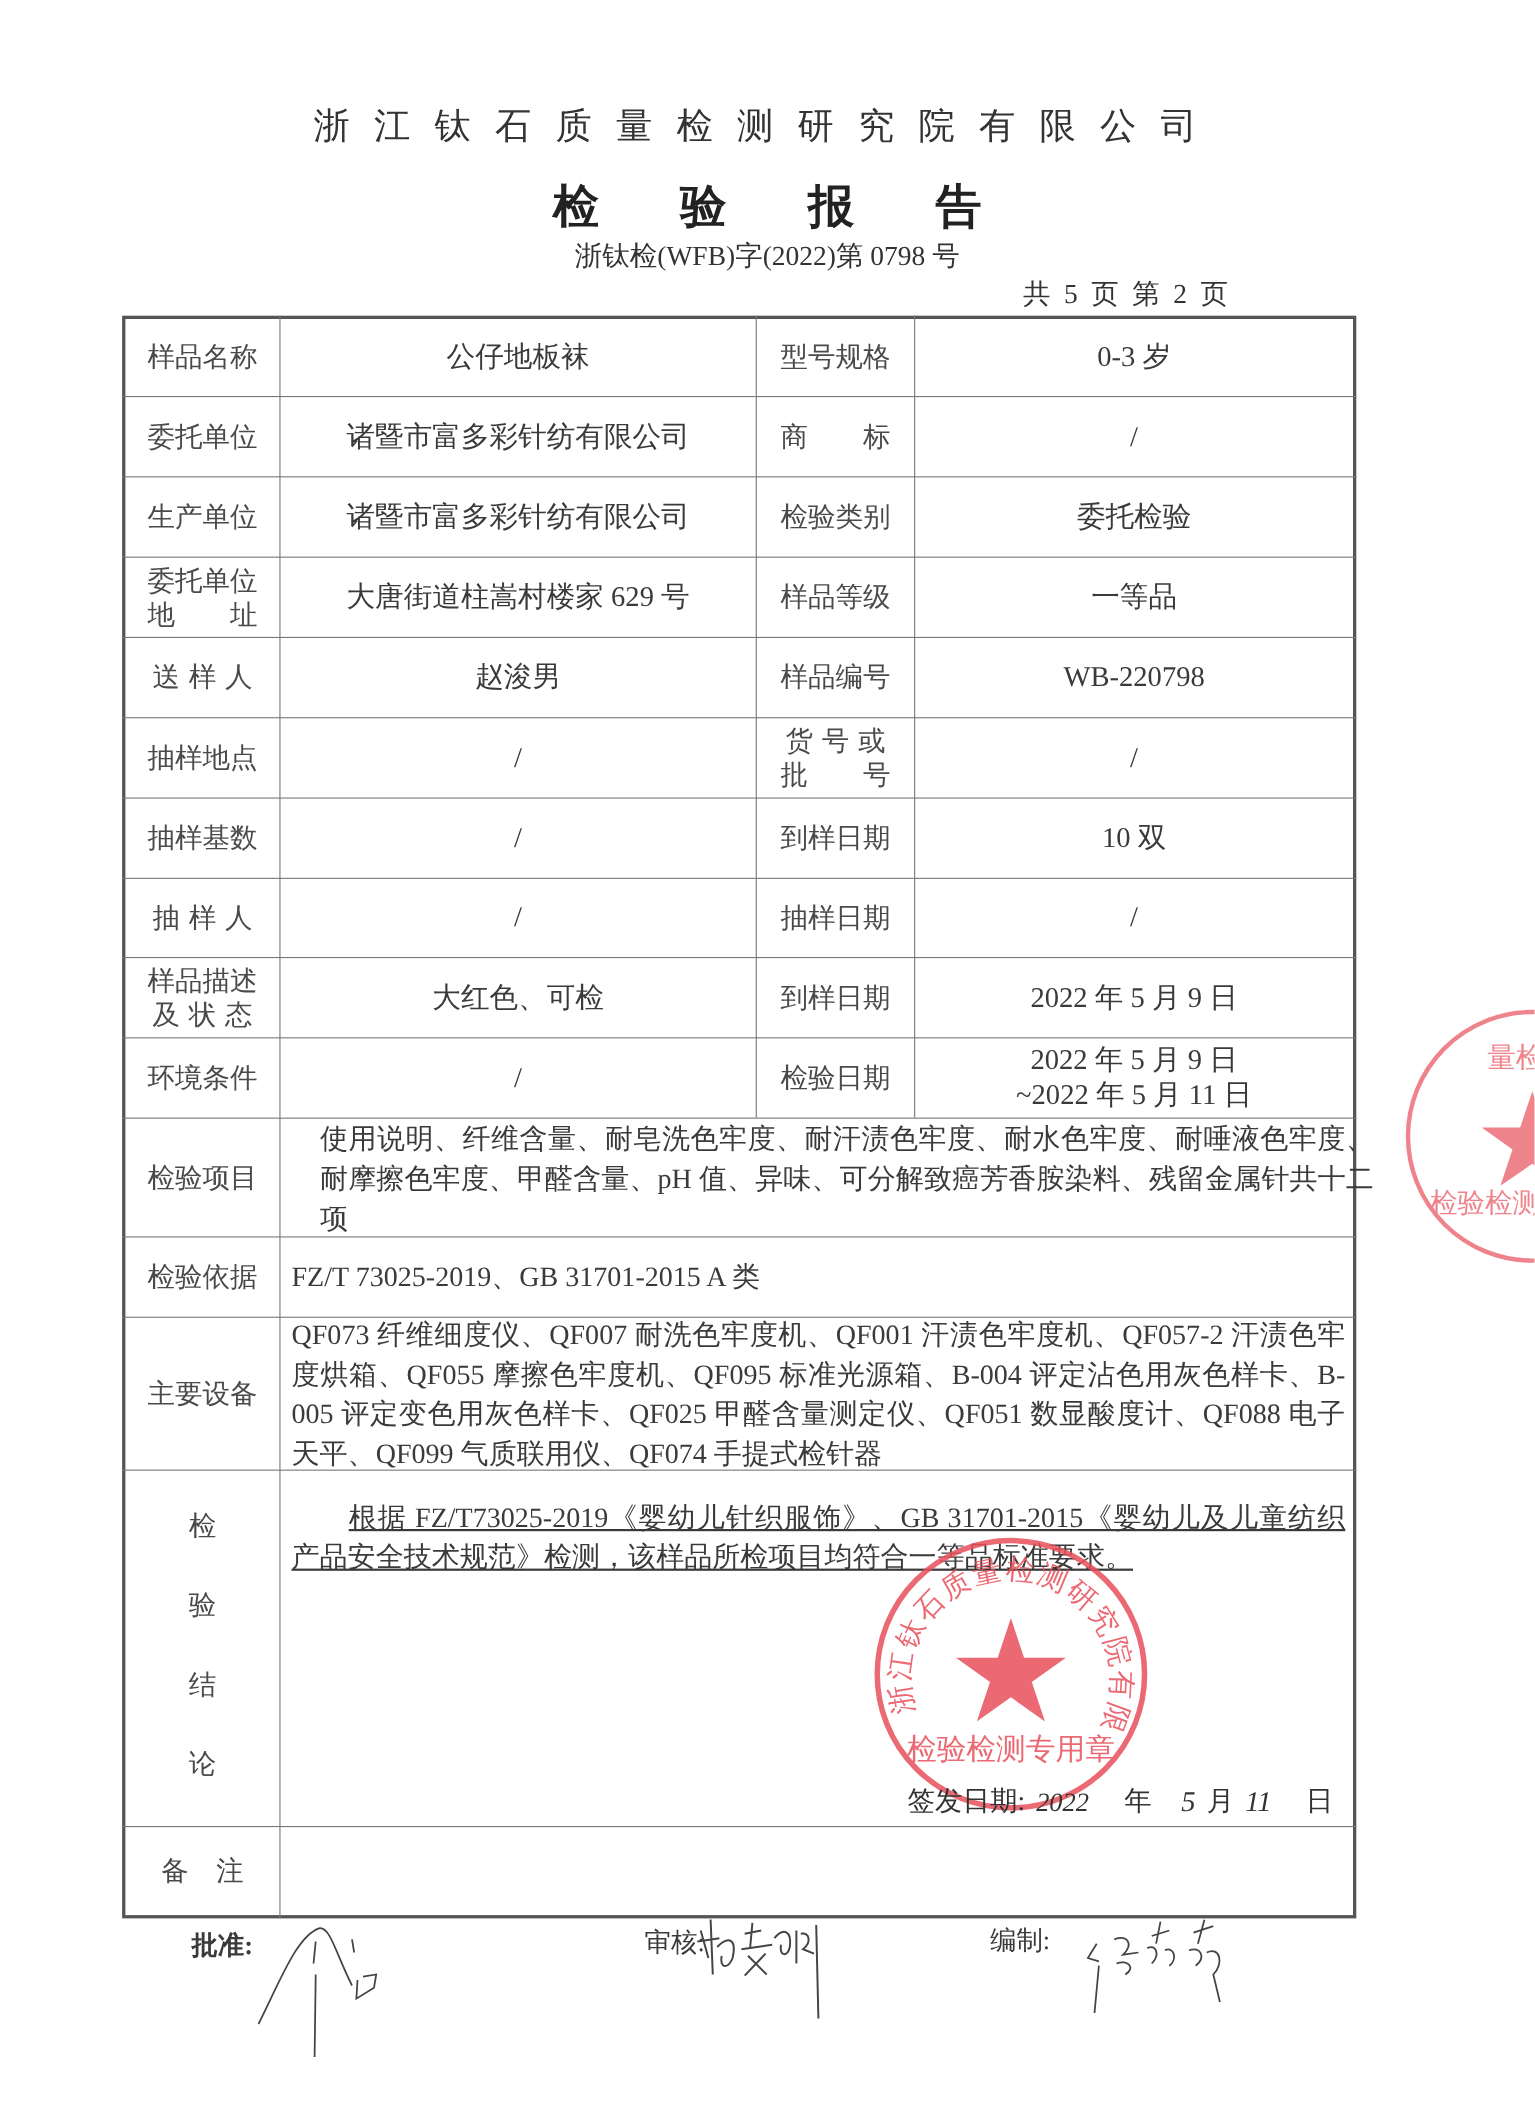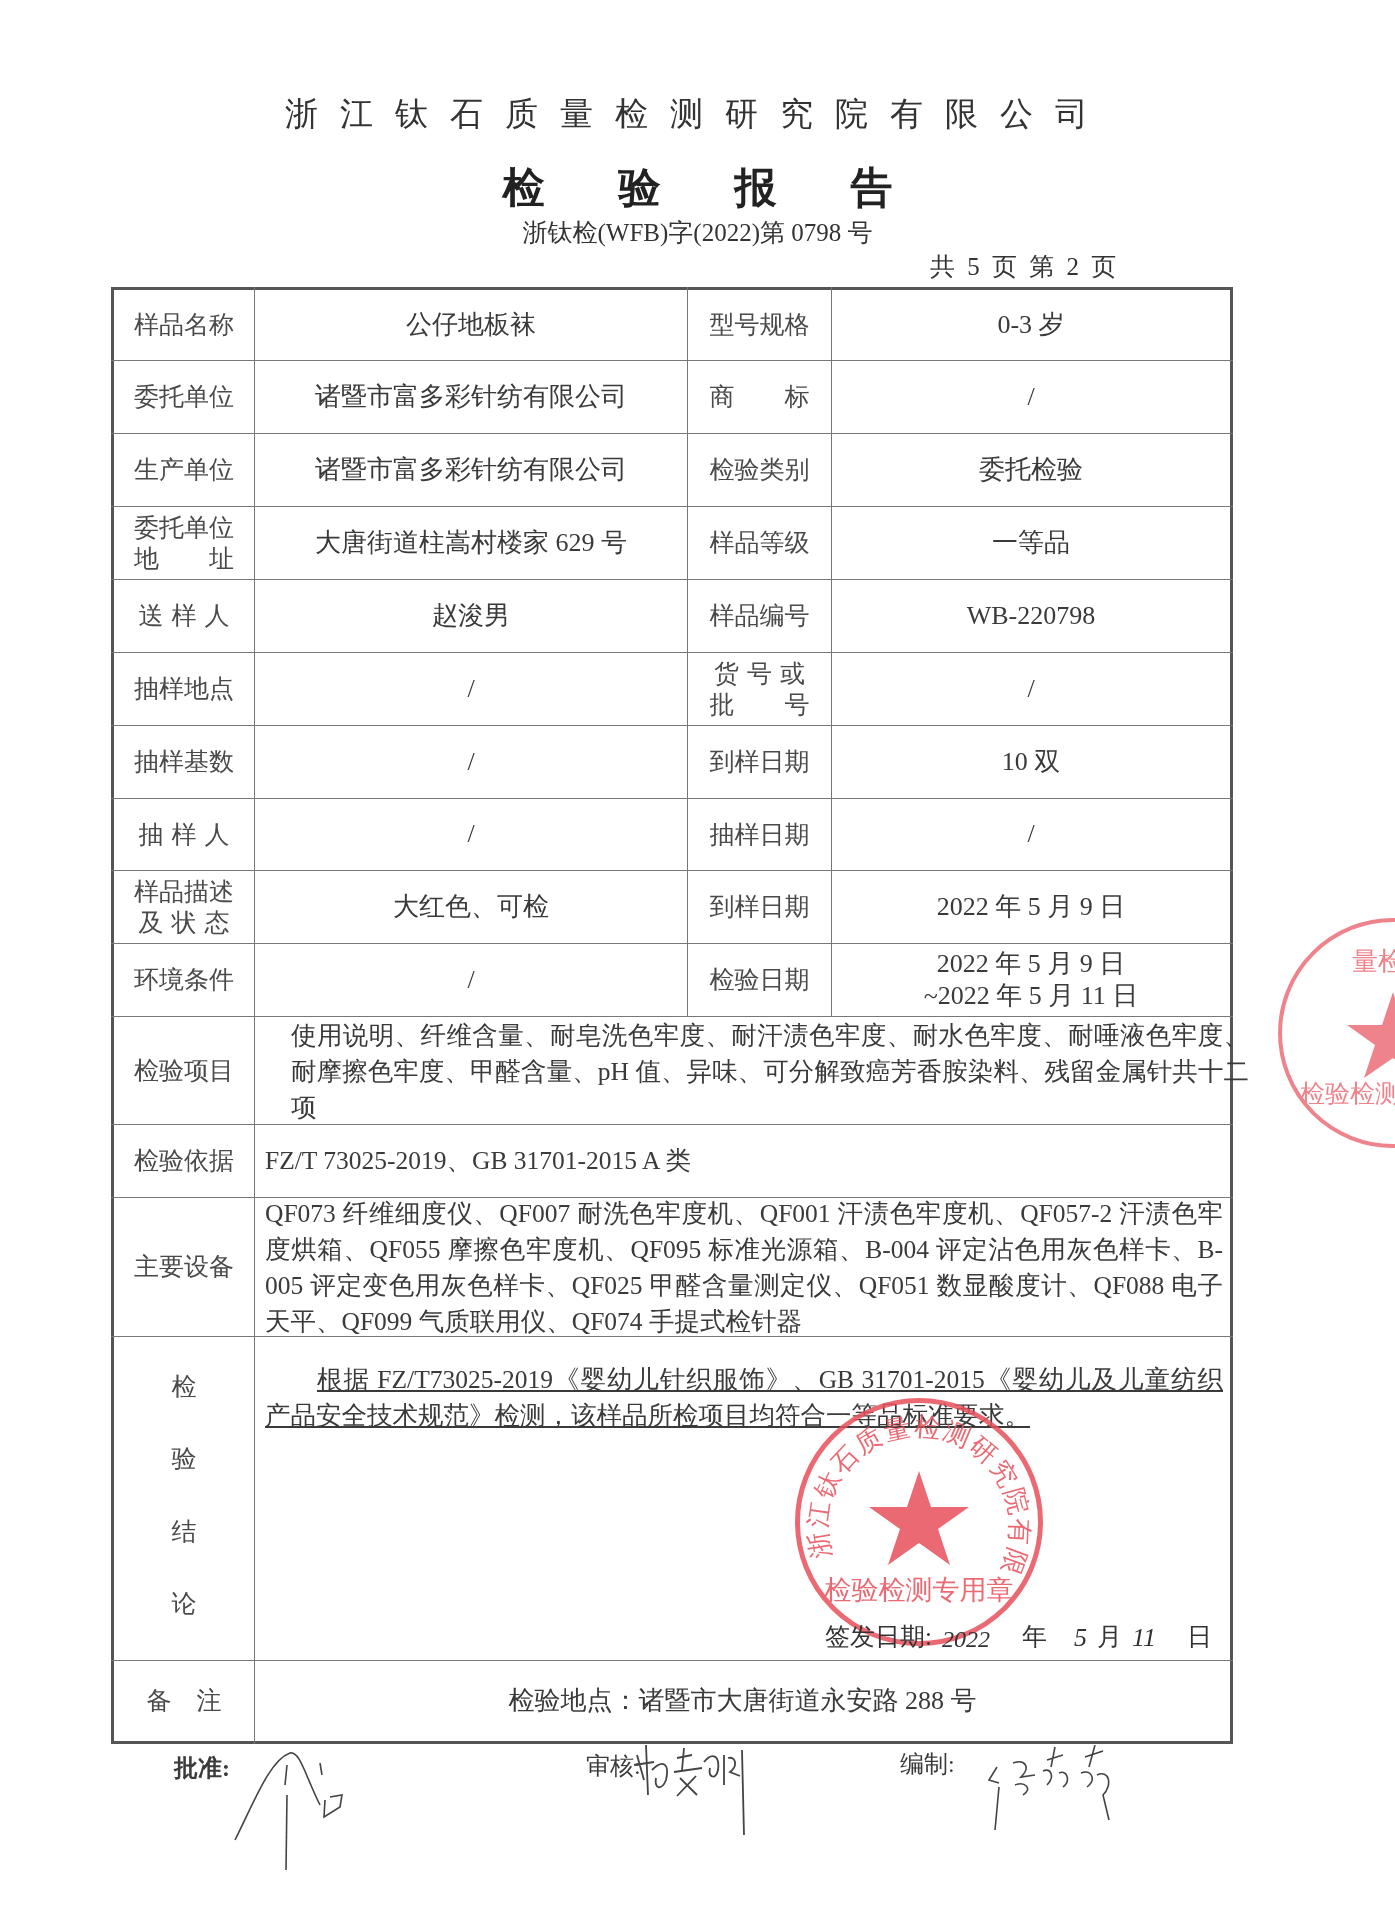--- a/index.html
+++ b/index.html
@@ -189,21 +189,20 @@
   <span style="font-style:italic; font-size:24px; width:70px;">2022</span>
   <span>年</span>
   <span style="font-style:italic; font-size:26px; width:30px; text-align:right;">5</span>
   <span>月</span>
   <span style="font-style:italic; font-size:26px; width:45px;">11</span>
   <span>日</span>
 </div>
 
 <div class="cell label" style="left:114px; top:1661px; width:140px; height:80px; word-spacing:20px;">备　注</div>
 <div class="cell val two-line" style="left:255px; top:1661px; width:975px; height:80px; line-height:36px;">
-  <span>检验地点：诸暨市大唐街道永安路 288 号</span>
 </div>
 
 <div class="stamp" style="left:1278px; top:918px; width:230px; height:230px; border-width:4px; opacity:0.7;">
   <svg width="222" height="222" viewBox="0 0 222 222">
     <polygon points="111,70 122,103 157,103 129,123 140,156 111,136 82,156 93,123 65,103 100,103" fill="#e8505b"></polygon>
     <text x="70" y="48" font-size="26" fill="#e8505b" font-family="DejaVu Sans, sans-serif">量检测</text>
     <text x="18" y="180" font-size="25" fill="#e8505b" font-family="DejaVu Sans, sans-serif">检验检测</text>
   </svg>
 </div>
 

